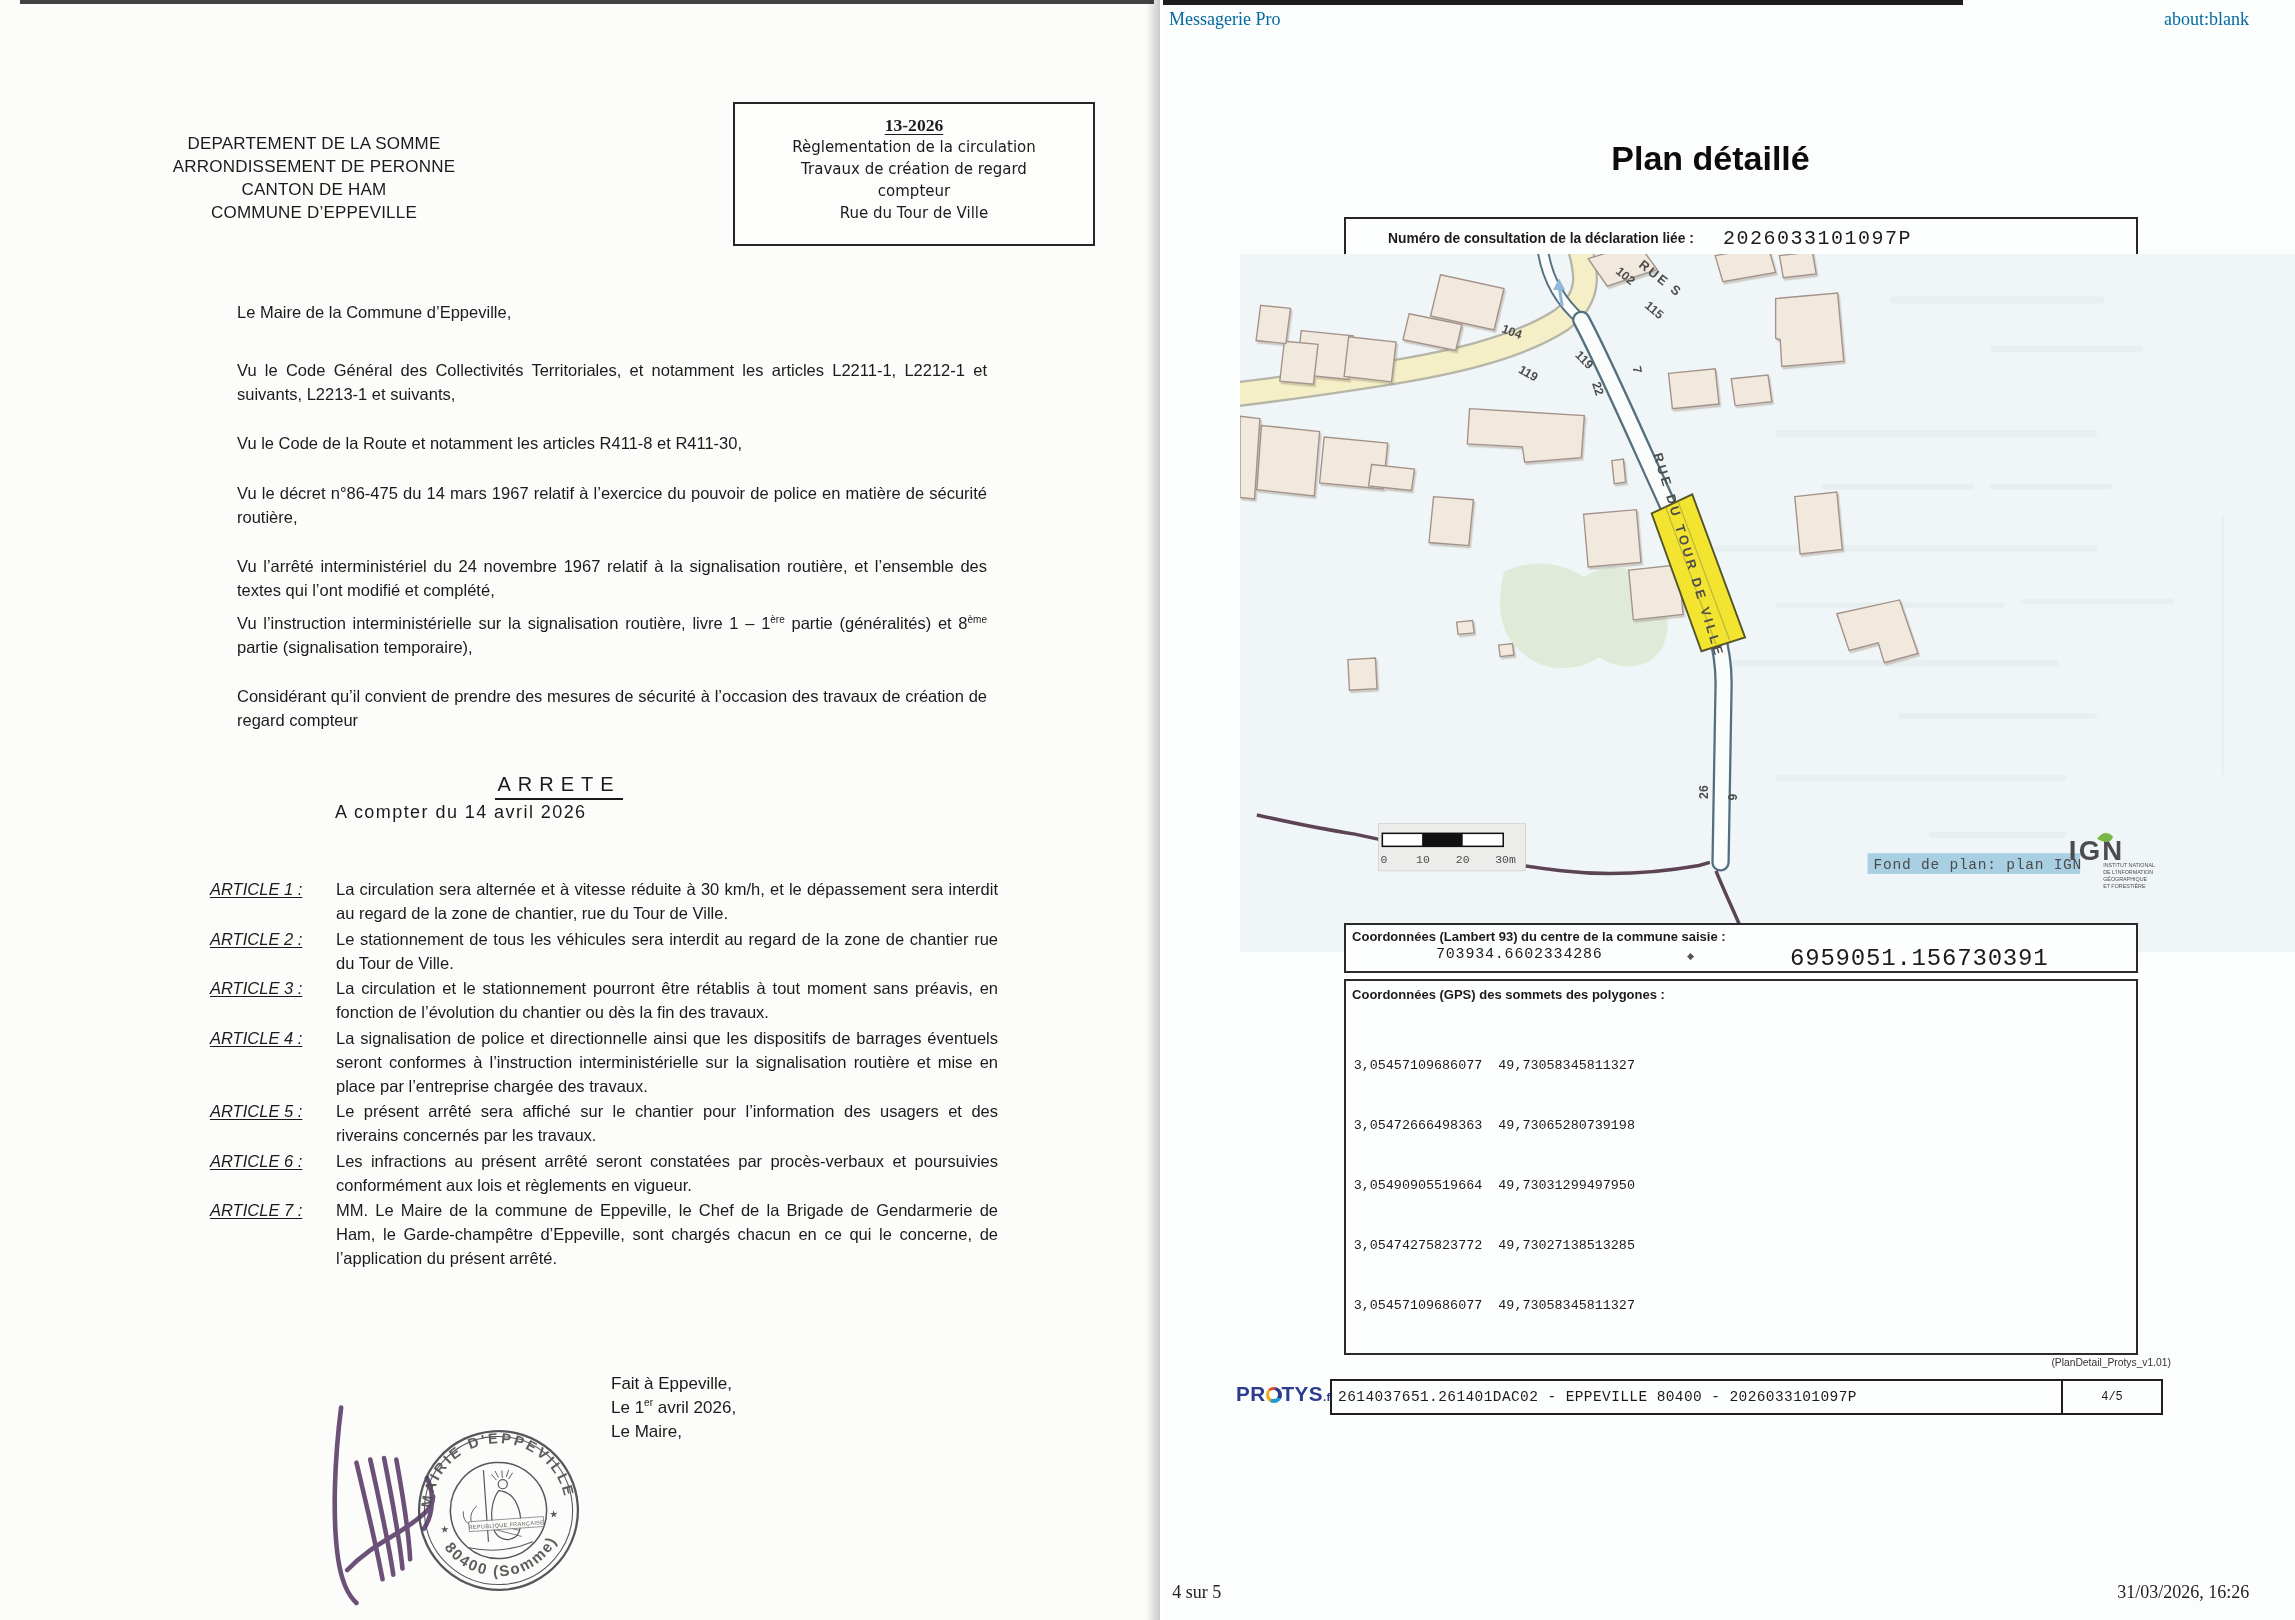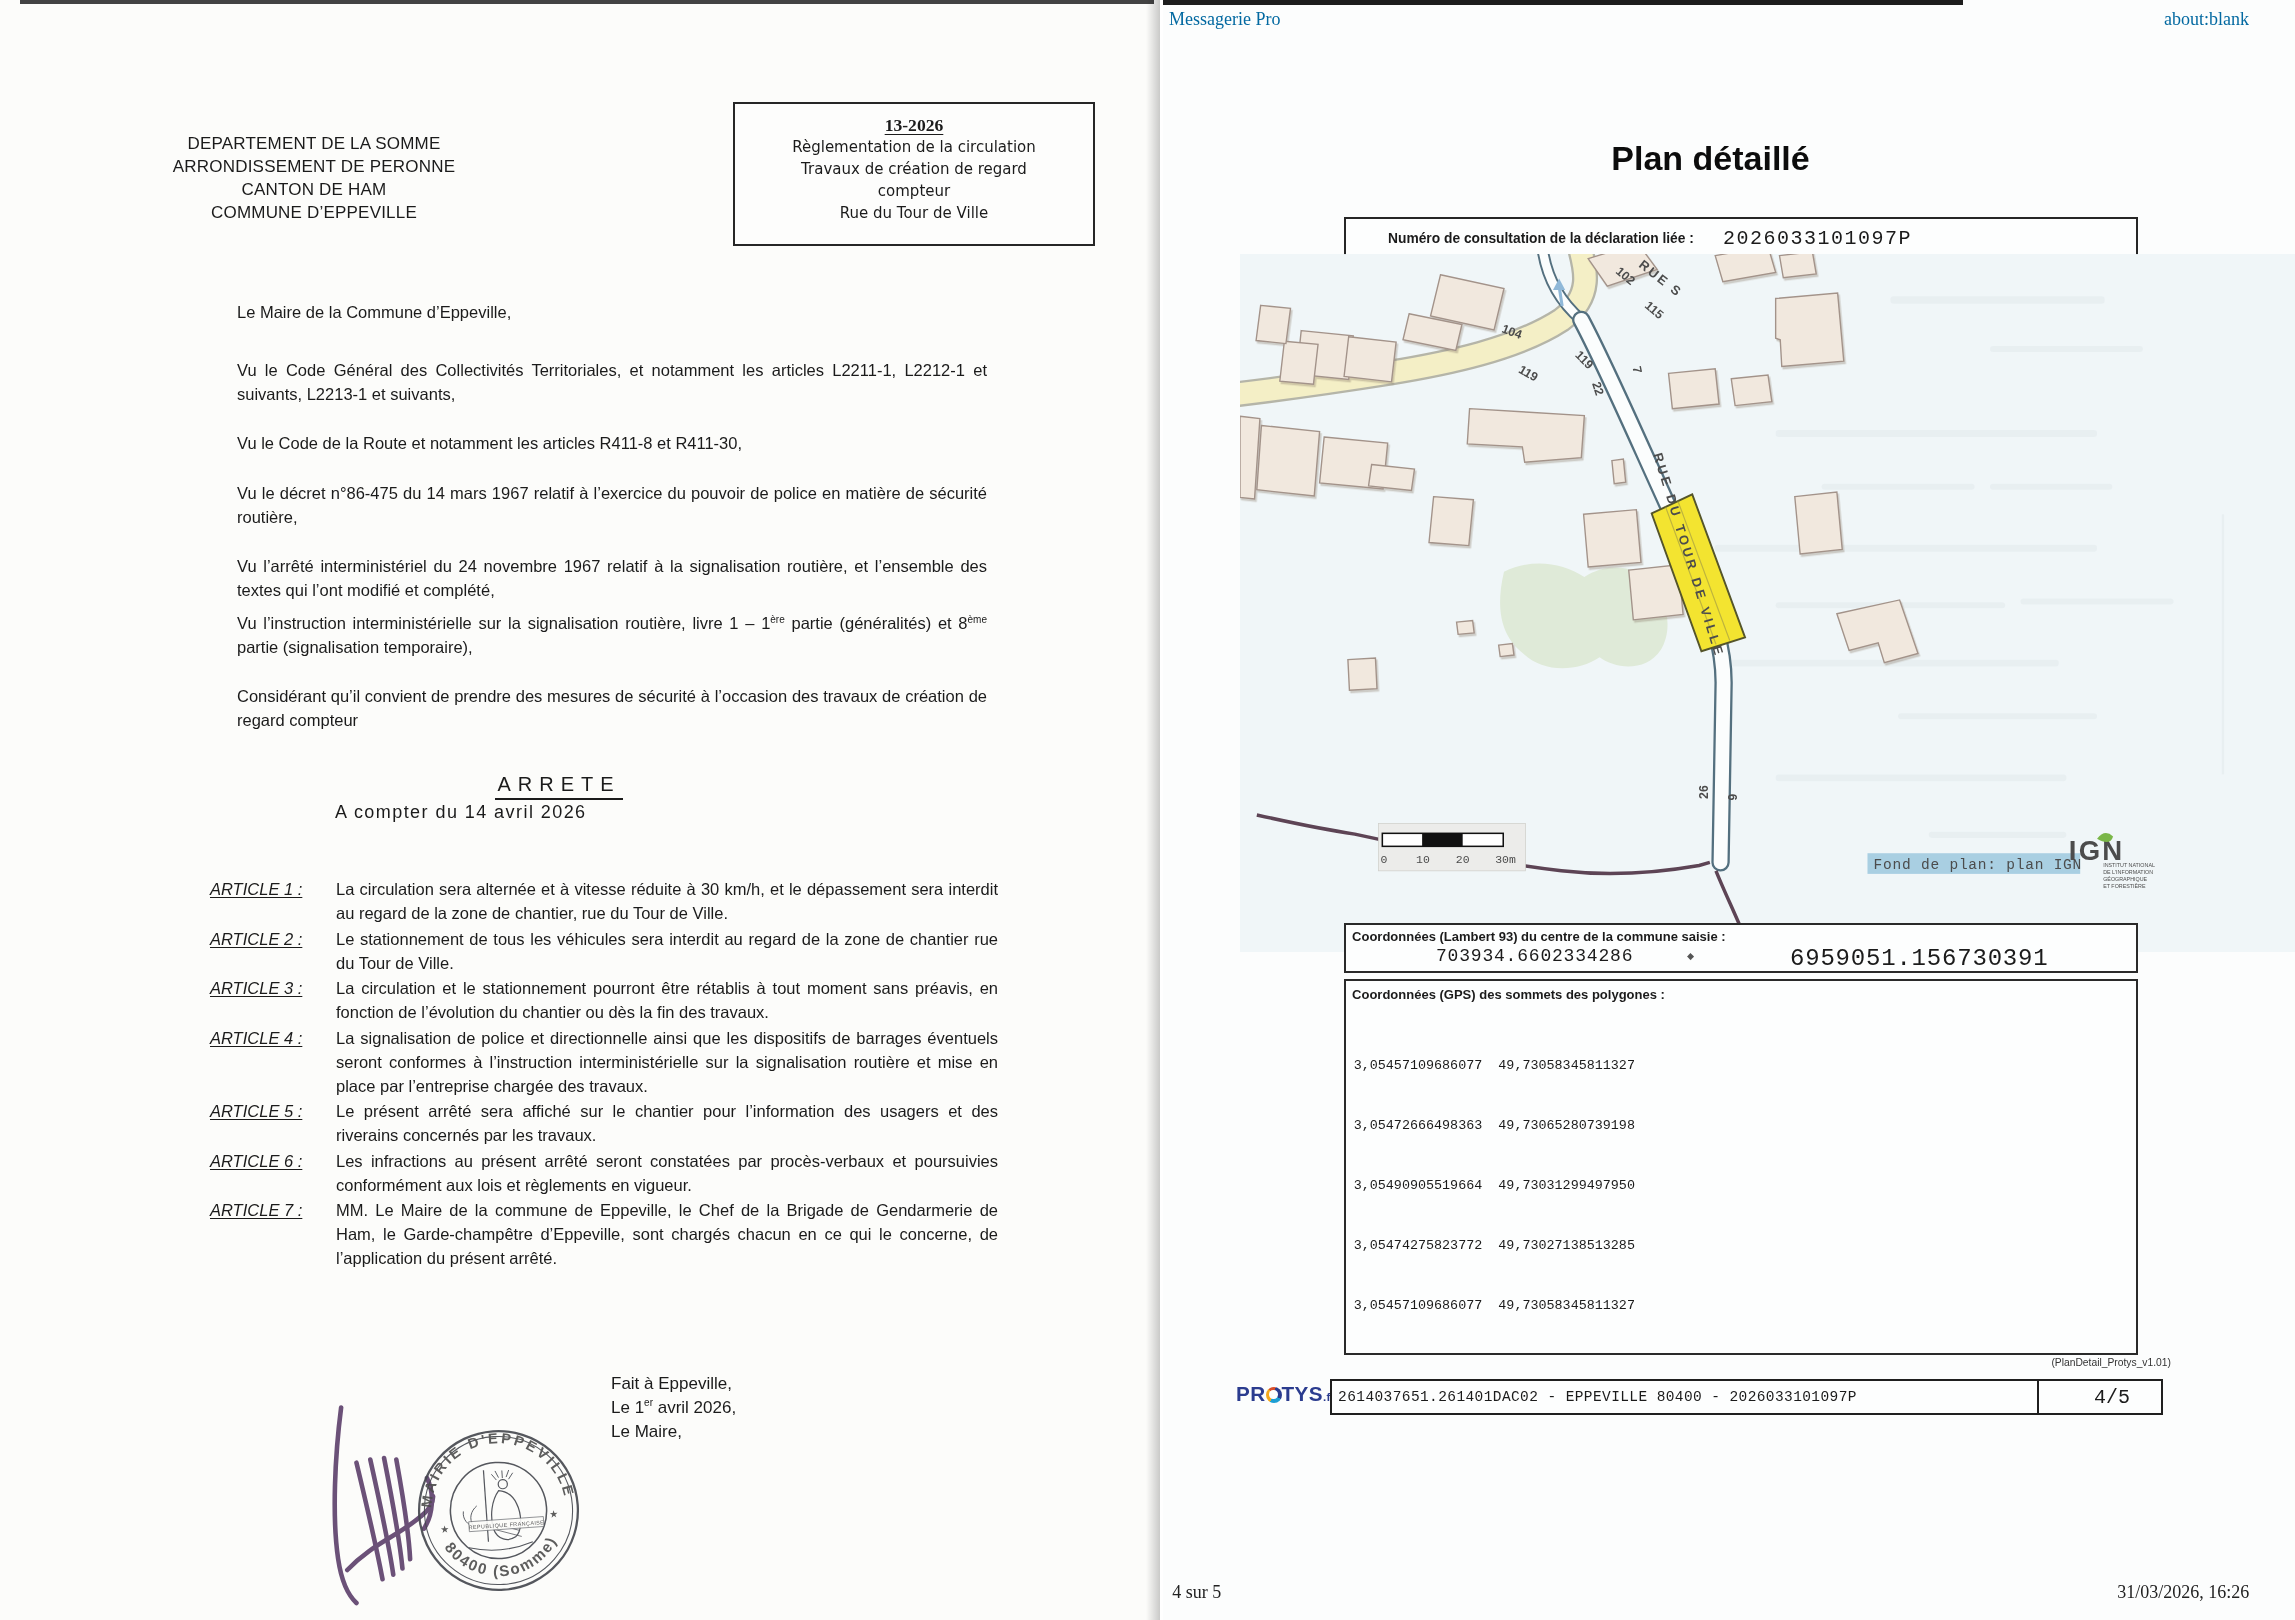--- a/index.html
+++ b/index.html
@@ -46,37 +46,37 @@
   .plan-title{position:absolute;left:115px;top:139px;width:865px;text-align:center;
               font-size:34px;font-weight:bold;color:#0c0c0c;}
   .consult-box{position:absolute;left:181px;top:217px;width:790px;height:38px;border:2.3px solid #262626;
                background:#fdfefe;display:flex;align-items:center;}
   .consult-box .lbl{margin-left:42px;font-size:13.8px;font-weight:bold;}
   .mono{font-family:"Liberation Mono","DejaVu Sans Mono",monospace;}
   .consult-box .num{margin-left:29px;font-size:20px;letter-spacing:1.5px;}
   .map-svg{position:absolute;left:77px;top:254px;}
   .lambert-box{position:absolute;left:181px;top:923px;width:790px;height:46px;border:2.3px solid #2a2a2a;background:#fdfefe;}
   .lambert-box .lbl{position:absolute;left:6.1px;top:3.8px;font-size:13px;font-weight:bold;}
-  .lambert-box .vx{position:absolute;left:90px;top:21.4px;font-size:18px;letter-spacing:0.8px;}
+  .lambert-box .vx{position:absolute;left:90px;top:21.4px;font-size:15px;letter-spacing:0.8px;}
   .lambert-box .sep{position:absolute;left:341px;top:24.5px;font-size:9.2px;color:#555;}
   .lambert-box .vy{position:absolute;left:444px;top:20px;font-size:24px;letter-spacing:0.8px;}
   .gps-box{position:absolute;left:181px;top:979px;width:790px;height:372px;border:2.3px solid #2a2a2a;background:#fdfefe;}
   .gps-box .lbl{position:absolute;left:6.1px;top:6.1px;font-size:13px;font-weight:bold;}
   .gps-points{position:absolute;left:7.7px;top:35px;font-size:13.4px;line-height:20px;white-space:pre;}
   .plan-version{position:absolute;right:124px;top:1357px;font-size:10.3px;color:#333;}
   .protys-brand{position:absolute;left:73px;top:1382px;font-weight:bold;color:#2b3c8f;font-size:20.7px;letter-spacing:0.4px;white-space:nowrap;}
   .o-ring{display:inline-block;width:16px;height:16px;border-radius:50%;vertical-align:-1.5px;position:relative;
           background:conic-gradient(from 210deg,#f5a81c 0 30%,#d94f2a 30% 45%,#2b3c8f 45% 75%,#1d9fd4 75% 100%);}
   .o-ring::after{content:"";position:absolute;inset:3.8px;border-radius:50%;background:#fdfefe;}
   .protys-tld{font-size:11.5px;}
   .ref-bar{position:absolute;left:167px;top:1379px;width:829px;height:32px;border:2.3px solid #1f1f1f;
            background:#fdfefe;display:flex;align-items:center;}
   .ref-bar .ref{flex:1;padding-left:6.1px;font-size:14.5px;letter-spacing:0.4px;}
   .ref-bar .pg{flex:0 0 98px;align-self:stretch;border-left:2.3px solid #1f1f1f;display:flex;
-               align-items:center;justify-content:center;font-size:20px;padding-left:24px;}
+               align-items:center;justify-content:center;font-size:12px;}
   svg{font-family:"Liberation Sans","DejaVu Sans",sans-serif;}
   svg text{fill:#4c4c4c;}
 </style>
 </head>
 <body>
 
 <div class="screen">
 
   <div class="page-left">
     <div class="top-strip"></div>

